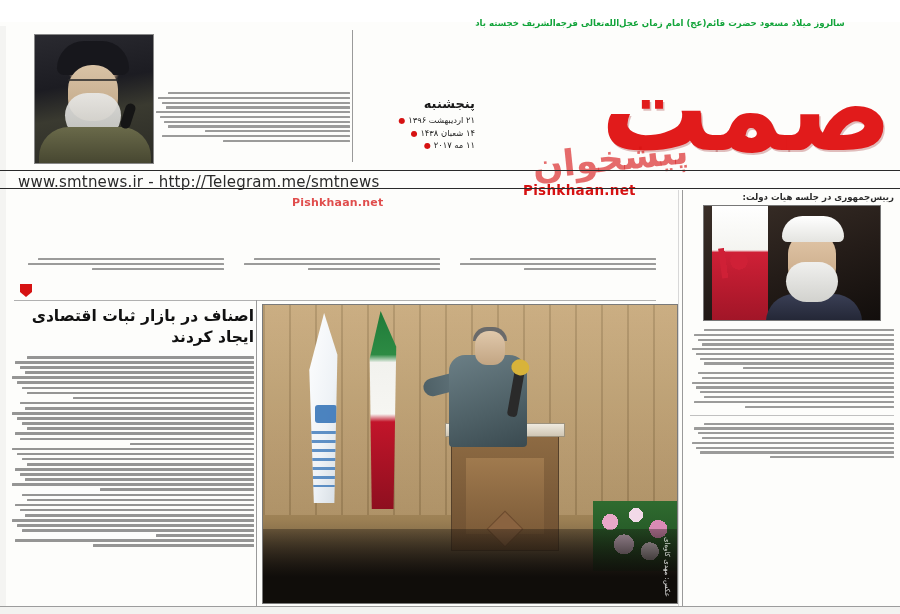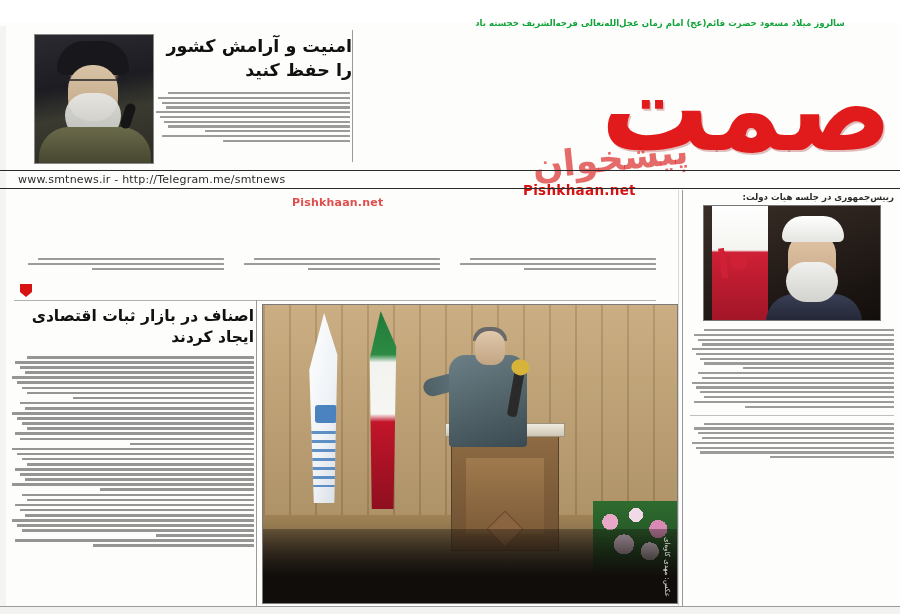--- a/index.html
+++ b/index.html
@@ -96,21 +96,21 @@
   .inforule {
     position: absolute; left: 0; top: 170px; width: 900px; height: 1px;
     background: #2a2a2a;
   }
   .inforule2 {
     position: absolute; left: 0; top: 188px; width: 900px; height: 1px;
     background: #2a2a2a;
   }
   .infoleft {
     position: absolute; left: 18px; top: 173px;
-    font-size: 11px; color: #2b2b2b; direction: ltr; white-space: nowrap;
+    font-size: 15px; color: #2b2b2b; direction: ltr; white-space: nowrap;
     letter-spacing: .2px;
   }
   .inforight {
     position: absolute; right: 10px; top: 173px;
     font-size: 7.6px; color: #1d1d1d; direction: rtl; white-space: nowrap;
   }
 
   
   .wm-persian {
     position: absolute; left: 532px; top: 138px;
@@ -375,35 +375,49 @@
 
   <div class="topstrip"></div>
 
   <div class="greenline">سالروز میلاد مسعود حضرت قائم(عج) امام زمان عجل‌الله‌تعالی فرجه‌الشریف خجسته باد</div>
 
 
   <div class="masthead">
     <div class="mast-main">صمت</div>
   </div>
 
+  <div class="datebox">
+    <div class="dow">پنجشنبه</div>
+    <div class="dline">
+      <span>۲۱ اردیبهشت ۱۳۹۶</span>
+      <span class="dot">●</span>
+    </div>
+    <div class="dline">
+      <span>۱۴ شعبان ۱۴۳۸</span>
+      <span class="dot">●</span>
+    </div>
+    <div class="dline">
+      <span>۱۱ مه ۲۰۱۷</span>
+      <span class="dot">●</span>
+    </div>
+  </div>
 
   <div class="wm-persian">پیشخوان</div>
   <div class="wm-latin">Pishkhaan.net</div>
   <div class="wm-latin2">Pishkhaan.net</div>
 
   <div class="tl-article">
     <div class="tl-photo">
       <div class="turban"></div>
       <div class="face"></div>
       <div class="beard"></div>
       <div class="glasses"></div>
       <div class="robe"></div>
       <div class="mic"></div>
     </div>
-    <div class="tl-head">امنیت و آرامش کشور را حفظ کنید</div>
     <div class="tl-body ftext tiny">
         <div class="ln" style="width: 93%;"></div>
         <div class="ln" style="width: 98%;"></div>
         <div class="ln" style="width: 96%;"></div>
         <div class="ln" style="width: 94%;"></div>
         <div class="ln" style="width: 99%;"></div>
         <div class="ln" style="width: 97%;"></div>
         <div class="ln" style="width: 95%;"></div>
         <div class="ln" style="width: 93%;"></div>
         <div class="ln" style="width: 74%;"></div>

